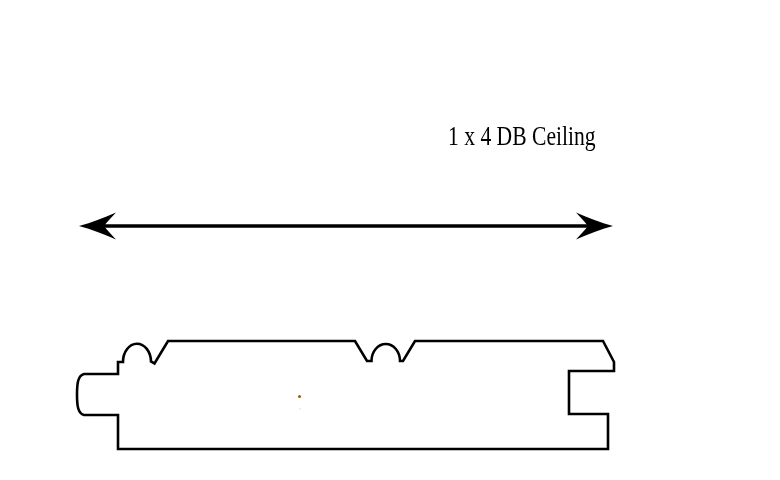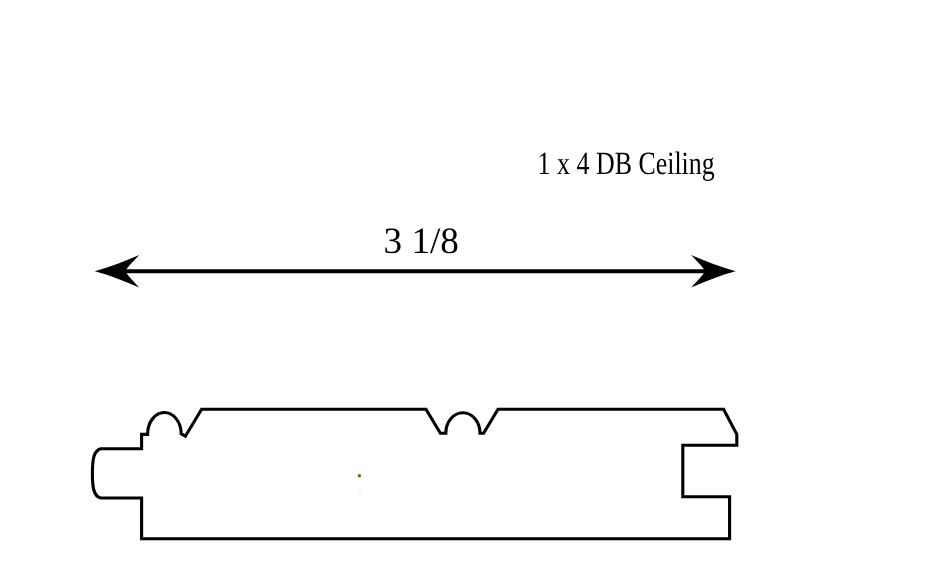--- a/index.html
+++ b/index.html
@@ -78,21 +78,20 @@
     opacity: 0.35;
   }
 </style>
 </head>
 <body>
 
 <div class="canvas">
 
   <div class="product-label">1 x 4 DB Ceiling</div>
 
-  <div class="dim-label">3 1/8</div>
 
   <svg class="drawing-svg" viewBox="0 0 780 480" xmlns="http://www.w3.org/2000/svg">
 
     <g>
       <path class="arrow-shaft" d="M100,226 L592,226"></path>
       <path class="arrow-head" d="M79,226 C92,222.5 103,218 116,212.5 C109.5,219.5 105.5,223.5 104.5,226 C105.5,228.5 109.5,232.5 116,239.5 C103,234 92,229.5 79,226 Z"></path>
       <path class="arrow-head" d="M613,226 C600,222.5 589,218 576,212.5 C582.5,219.5 586.5,223.5 587.5,226 C586.5,228.5 582.5,232.5 576,239.5 C589,234 600,229.5 613,226 Z"></path>
     </g>
 
     <path class="profile-outline" d="M168,341 L355,341 L367,361 L371.5,361 A14.25,17 0 0 1 400,361 L403,361 L415,341 L603,341 L614,362 L614,371 L569,371 L569,414 L608,414 L608,449 L118,449 L118,415 L84,415 C78,413.5 77,406 77,394.5 C77,383 78,375.5 84,374 L118,374 L118,362 L123,362 A14,18 0 0 1 151,361.5 L154.5,363.5 L168,341 Z"></path>

